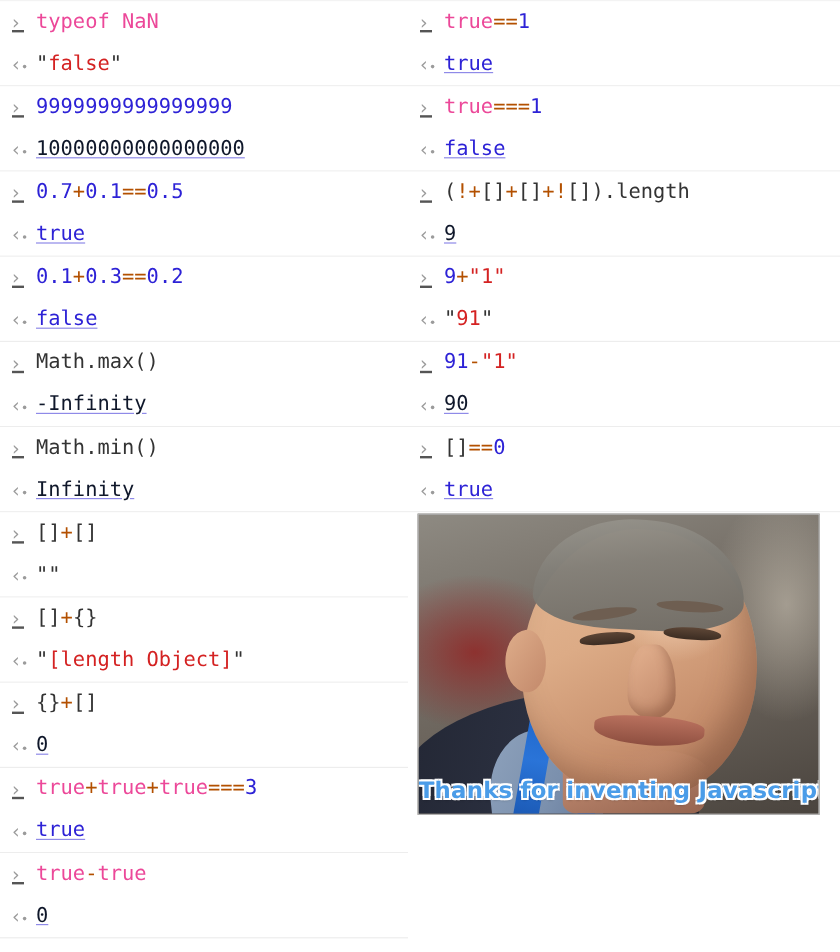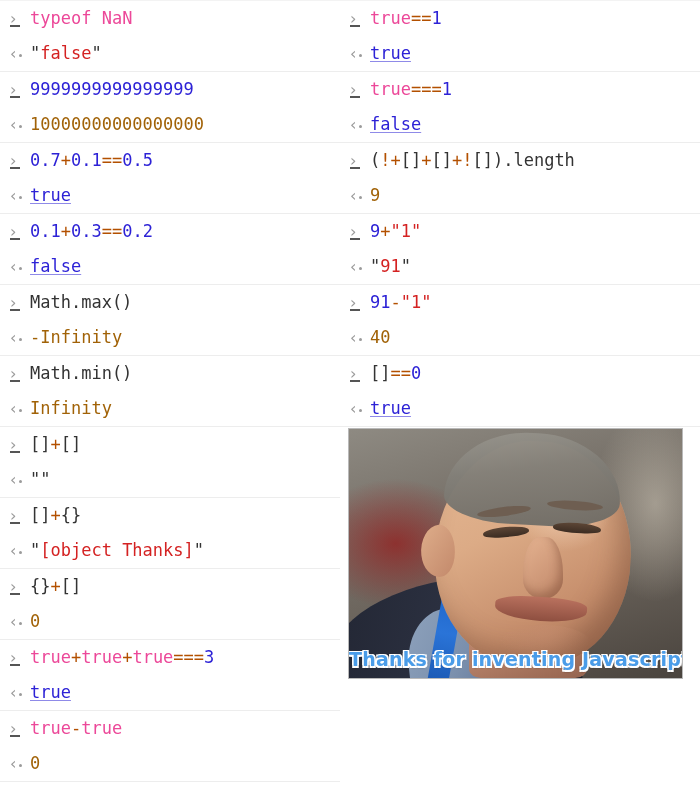--- a/index.html
+++ b/index.html
@@ -101,21 +101,21 @@
 
   
   .t-kw      { color: #ec4899; }
   .t-num     { color: #2d22d6; }
   .t-str     { color: #d42222; }
   .t-op      { color: #b35000; }
   .t-punct   { color: #333333; }
   .t-ident   { color: #333333; text-align: right; }
 
   
-  .res-num   { color: #a16207; text-decoration-color: #8f8ae8; text-underline-offset: 2px; }
+  .res-num   { color: #0f172a; text-decoration: underline; text-decoration-color: #8f8ae8; text-underline-offset: 2px; }
   .res-bool  { color: #2d22d6; text-decoration: underline; text-decoration-color: #8f8ae8; text-underline-offset: 2px; }
   .res-str   { color: #d42222; }
   .res-str .q { color: #333333; }
 
   
   .meme-wrap {
     padding: 1px 0 0 8px;
     background: #ffffff;
   }
   .meme {
@@ -367,21 +367,21 @@
           <div class="code"><span class="res-str"><span class="q">"</span><span></span><span class="q">"</span></span></div>
         </div>
       </div>
       <div class="entry">
         <div class="line">
           <div class="marker in"><span class="glyph">›</span></div>
           <div class="code"><span class="t-punct">[]</span><span class="t-op">+</span><span class="t-punct">{}</span></div>
         </div>
         <div class="line">
           <div class="marker out"><span class="glyph">‹</span></div>
-          <div class="code"><span class="res-str"><span class="q">"</span><span>[object Thanks]</span><span class="q">"</span></span></div>
+          <div class="code"><span class="res-str"><span class="q">"</span><span>[length Object]</span><span class="q">"</span></span></div>
         </div>
       </div>
       <div class="entry">
         <div class="line">
           <div class="marker in"><span class="glyph">›</span></div>
           <div class="code"><span class="t-punct">{}</span><span class="t-op">+</span><span class="t-punct">[]</span></div>
         </div>
         <div class="line">
           <div class="marker out"><span class="glyph">‹</span></div>
           <div class="code"><span class="res-num">0</span></div>
@@ -451,21 +451,21 @@
             <div class="code"><span class="res-str"><span class="q">"</span><span>91</span><span class="q">"</span></span></div>
           </div>
         </div>
         <div class="entry">
           <div class="line">
             <div class="marker in"><span class="glyph">›</span></div>
             <div class="code"><span class="t-num">91</span><span class="t-op">-</span><span class="t-str">"1"</span></div>
           </div>
           <div class="line">
             <div class="marker out"><span class="glyph">‹</span></div>
-            <div class="code"><span class="res-num">40</span></div>
+            <div class="code"><span class="res-num">90</span></div>
           </div>
         </div>
         <div class="entry">
           <div class="line">
             <div class="marker in"><span class="glyph">›</span></div>
             <div class="code"><span class="t-punct">[]</span><span class="t-op">==</span><span class="t-num">0</span></div>
           </div>
           <div class="line">
             <div class="marker out"><span class="glyph">‹</span></div>
             <div class="code"><span class="res-bool">true</span></div>

